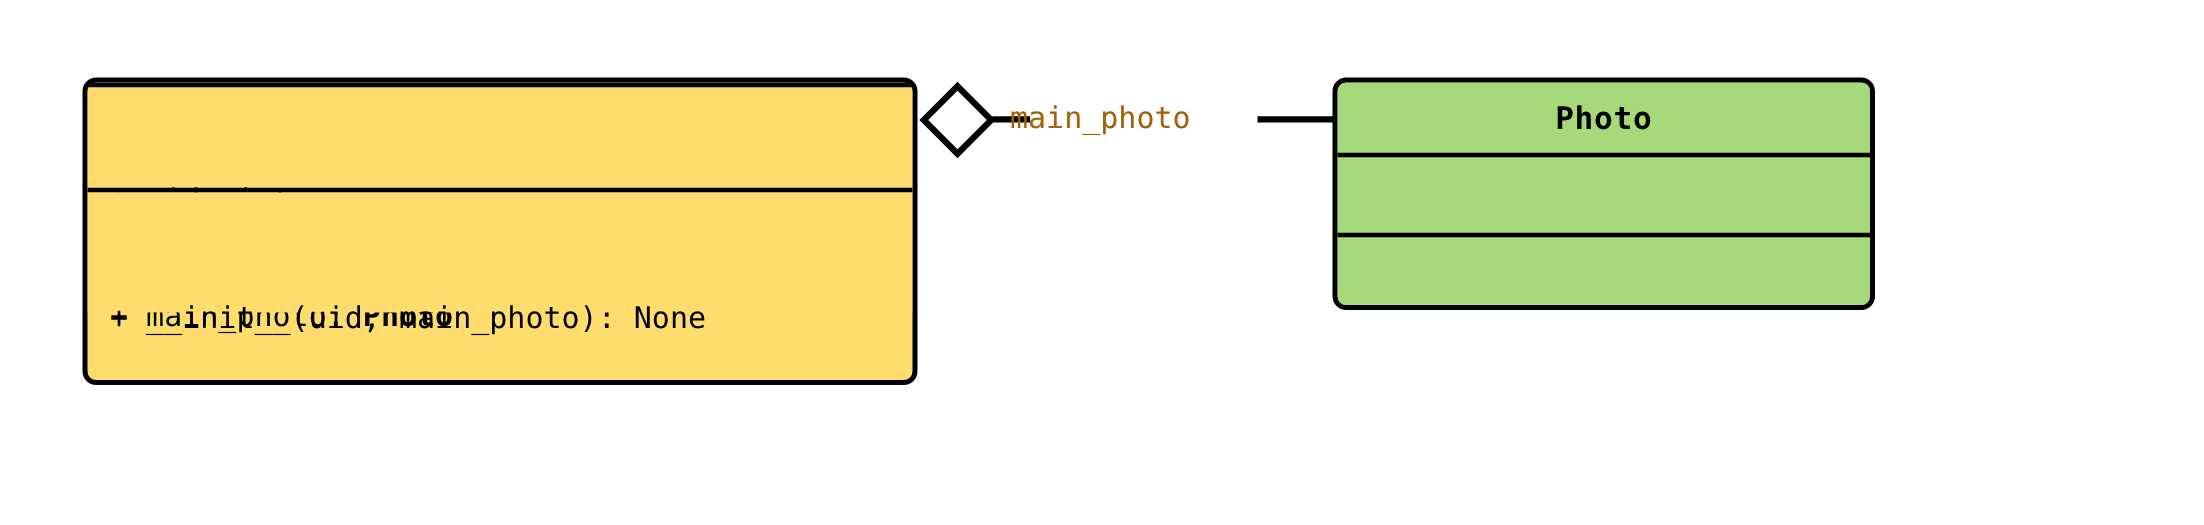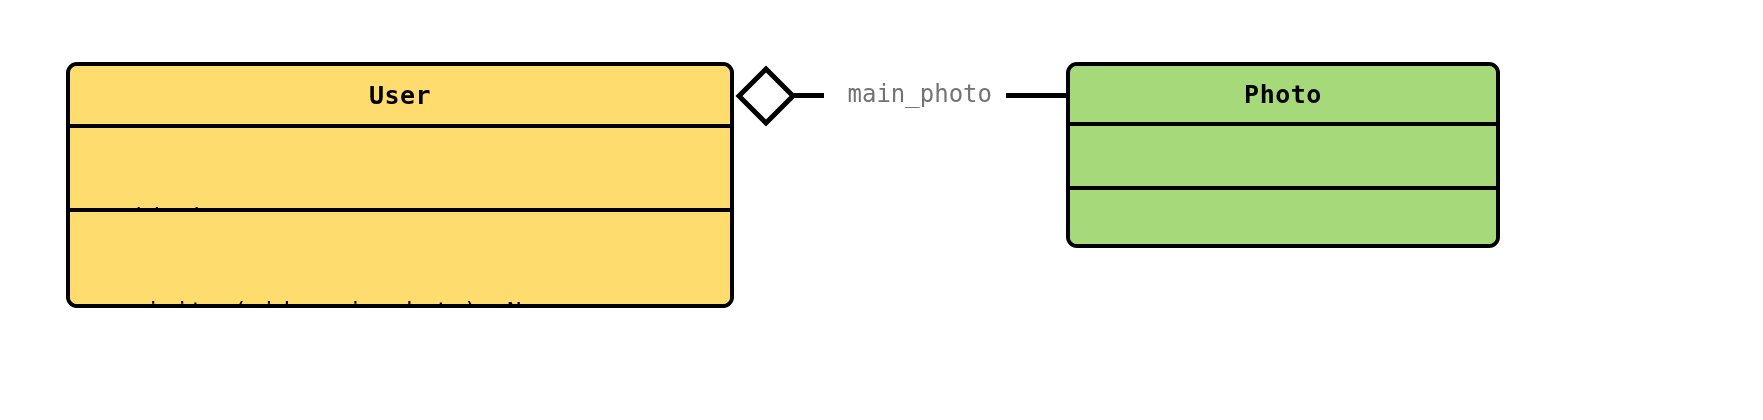--- a/index.html
+++ b/index.html
@@ -107,33 +107,32 @@
     left: 735px;
     top: 65px;
     width: 62px;
     height: 62px;
   }
   #assoc-label {
     position: absolute;
     left: 808px;
     top: 80px;
     width: 184px;
-    text-align: right;
+    text-align: left;
     font-size: 24px;
-    color: #737373;
+    color: #a16207;
     white-space: nowrap;
   }
 </style>
 </head>
 <body>
 
 <div id="diagram-canvas">
 
   <div class="uml-class" id="class-user" style="background: rgb(255, 220, 110); border-color: rgb(0, 0, 0);">
-    <div class="uml-compartment uml-title">User</div>
     <div class="uml-divider"></div>
     <div class="uml-compartment uml-members attrs">
       <span class="member-line">+ uid: int</span>
       <span class="member-line"><span>+ main_photo: </span><b>Photo</b></span>
     </div>
     <div class="uml-divider"></div>
     <div class="uml-compartment uml-members methods">
       <span class="member-line">+ __init__(uid, main_photo): None</span>
     </div>
   </div>

